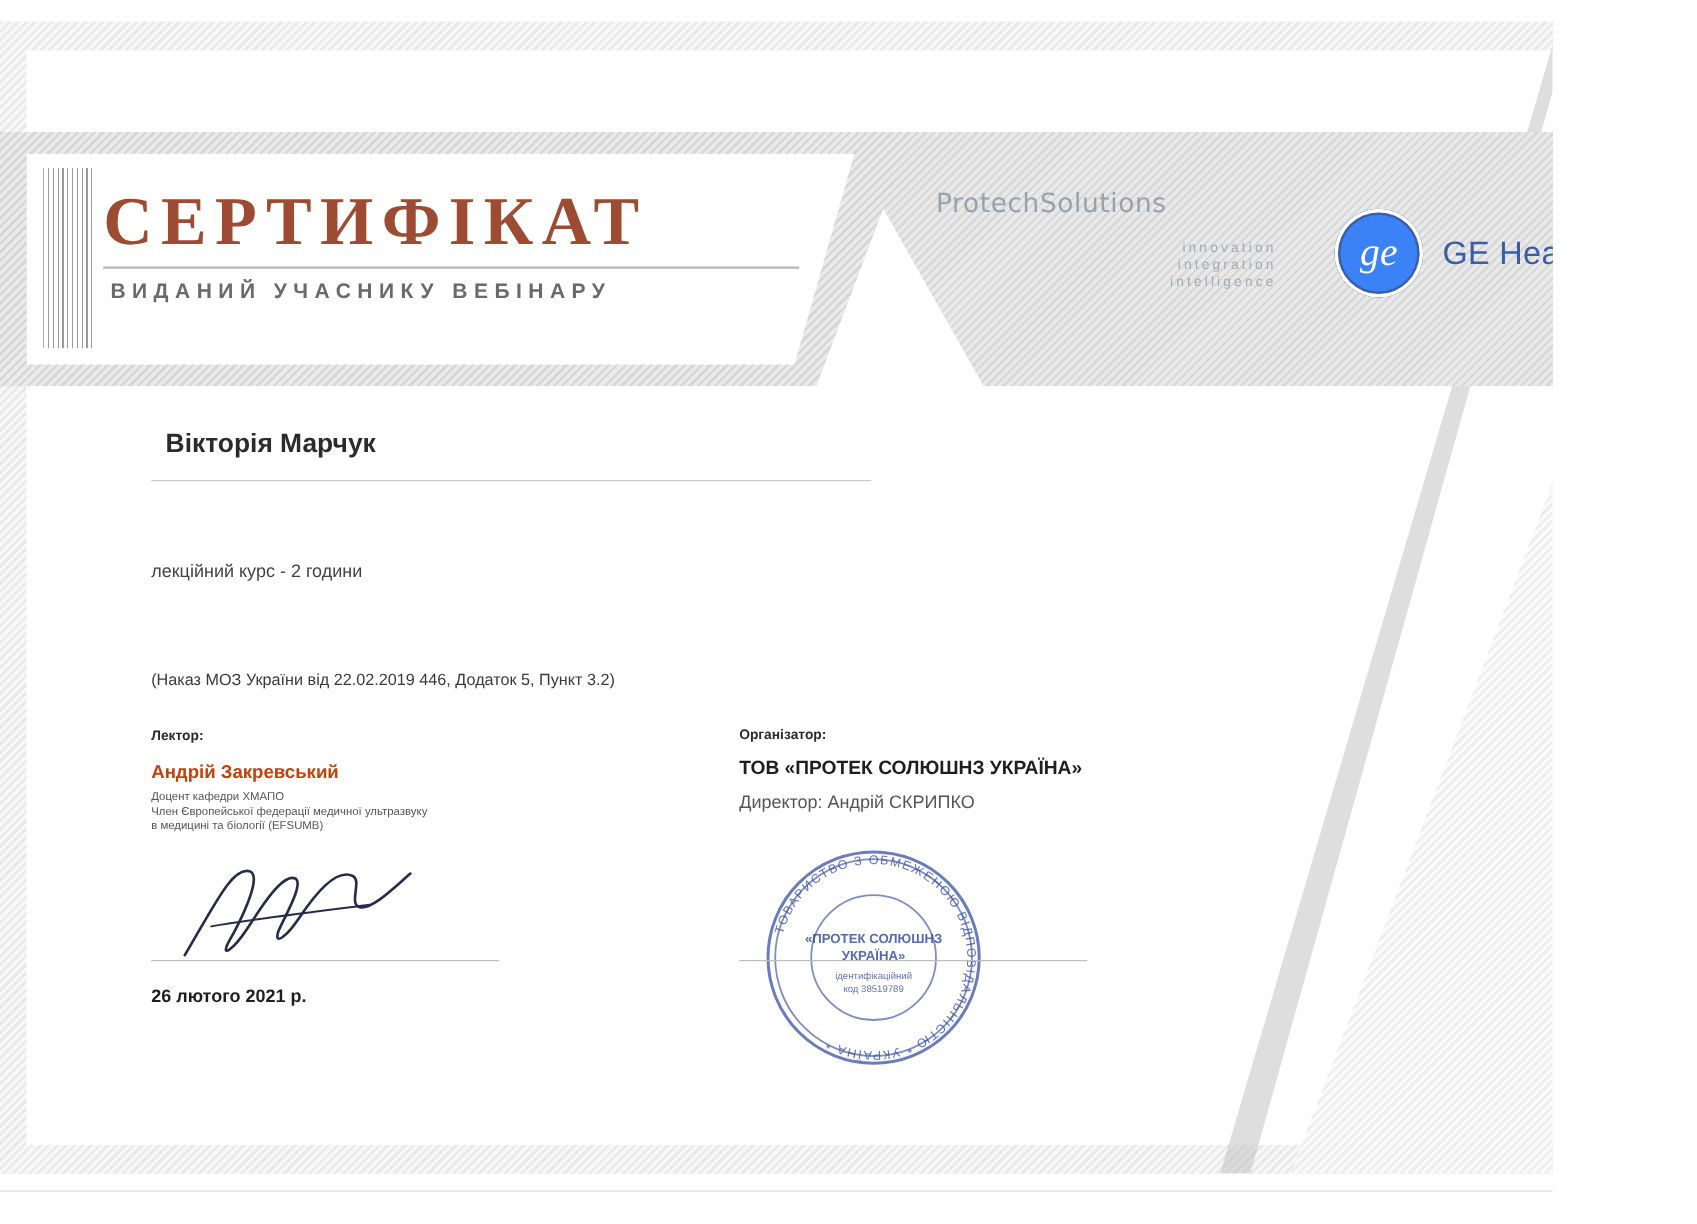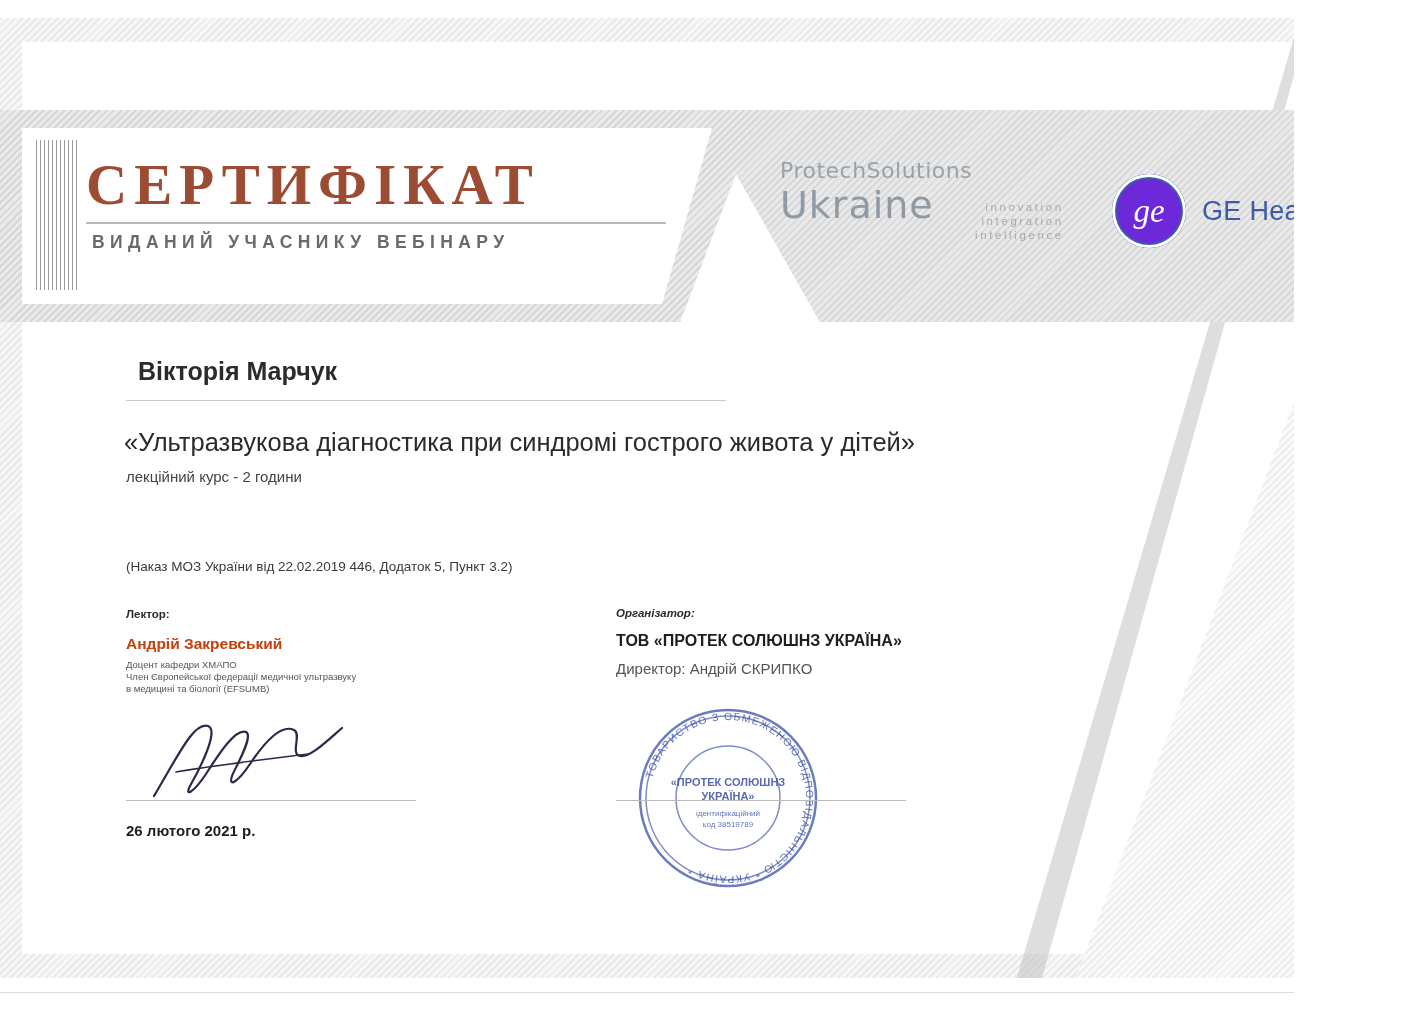--- a/index.html
+++ b/index.html
@@ -154,21 +154,21 @@
     letter-spacing: 2.6px;
     color: #a2abb3;
     text-align: right;
   }
 
   .ge-circle {
     position: absolute;
     left: 1112px; top: 174px;
     width: 74px; height: 74px;
     border-radius: 50%;
-    background: #6d28d9;
+    background: #3b82f6;
     color: #ffffff;
     font-family: "Liberation Serif", serif;
     font-style: italic;
     font-size: 33px;
     text-align: center;
     line-height: 74px;
     box-shadow: inset 0 0 0 3px #ffffff, inset 0 0 0 5px #3b5ca8;
   }
   .ge-text {
     position: absolute;
@@ -176,21 +176,21 @@
     font-size: 27px;
     color: #3b5ca8;
     letter-spacing: .3px;
     white-space: nowrap;
   }
 
   
   .recipient {
     position: absolute;
     left: 138px; top: 357px;
-    font-size: 25px;
+    font-size: 22px;
     font-weight: bold;
     color: #2b2b2b;
     white-space: nowrap;
   }
   .recipient-rule {
     position: absolute;
     left: 126px; top: 400px;
     width: 600px; height: 1px;
     background: #c9c9c9;
   }
@@ -222,21 +222,21 @@
     color: #3a3a3a;
   }
 
   .col-label {
     position: absolute;
     font-size: 11.5px;
     font-weight: bold;
     color: #2b2b2b;
   }
   .lecturer-label { left: 126px; top: 608px; }
-  .organizer-label { left: 616px; top: 607px; font-style: italic; }
+  .organizer-label { left: 616px; top: 607px; }
 
   .lecturer-name {
     position: absolute;
     left: 126px; top: 635px;
     font-size: 15.5px;
     font-weight: bold;
     color: #c2410c;
     text-align: right;
   }
   .lecturer-desc {
@@ -316,35 +316,33 @@
   <div class="header-band-2"></div>
   <div class="header-white-card"></div>
   <div class="header-stripes"></div>
 
   <div class="title-main">СЕРТИФІКАТ</div>
   <div class="title-rule"></div>
   <div class="title-sub">ВИДАНИЙ УЧАСНИКУ ВЕБІНАРУ</div>
 
   <div class="logo-protech">
     <div class="l1">ProtechSolutions</div>
-    <div class="l2">Ukraine</div>
   </div>
   <div class="logo-protech-tag">
     <div>innovation</div>
     <div>integration</div>
     <div>intelligence</div>
   </div>
 
   <div class="ge-circle">ge</div>
   <div class="ge-text">GE Healthcare</div>
 
   <div class="recipient">Вікторія Марчук</div>
   <div class="recipient-rule"></div>
 
-  <div class="course-title">«Ультразвукова діагностика при синдромі гострого живота у дітей»</div>
   <div class="course-sub">лекційний курс - 2 години</div>
 
   <div class="note-2">(Наказ МОЗ України від 22.02.2019 446, Додаток 5, Пункт 3.2)</div>
 
   <div class="col-label lecturer-label">Лектор:</div>
   <div class="lecturer-name">Андрій Закревський</div>
   <div class="lecturer-desc">
     <div>Доцент кафедри   ХМАПО</div>
     <div>Член Європейської федерації медичної ультразвуку</div>
     <div>в медицині та біології (EFSUMB)</div>

